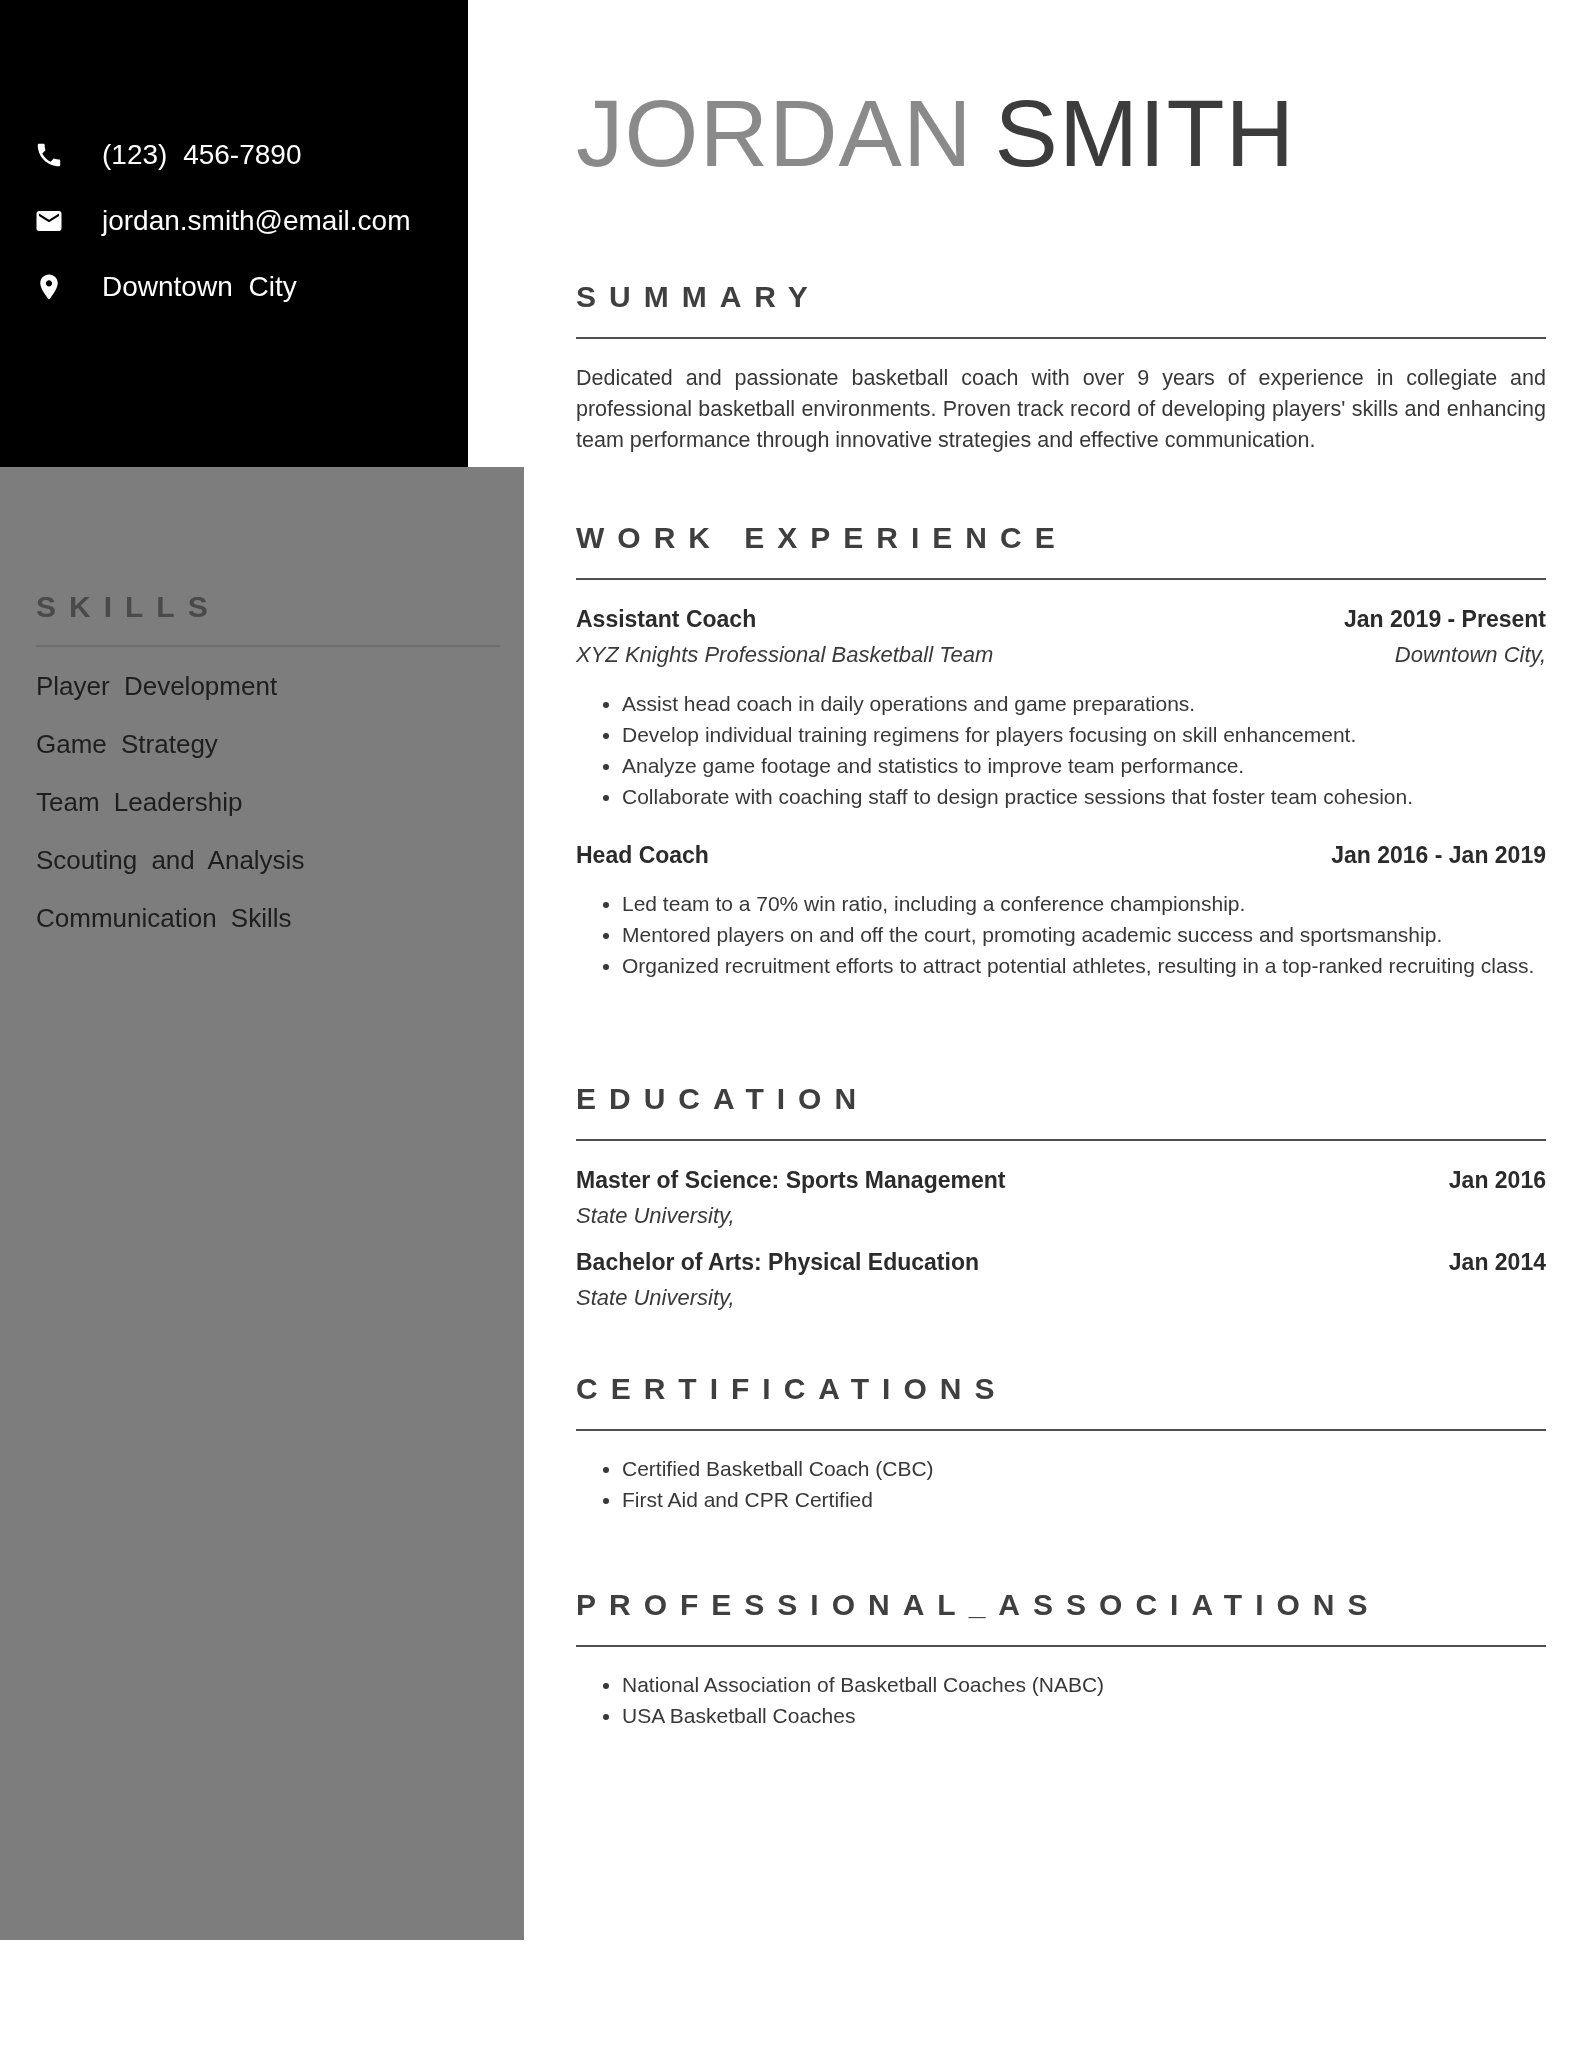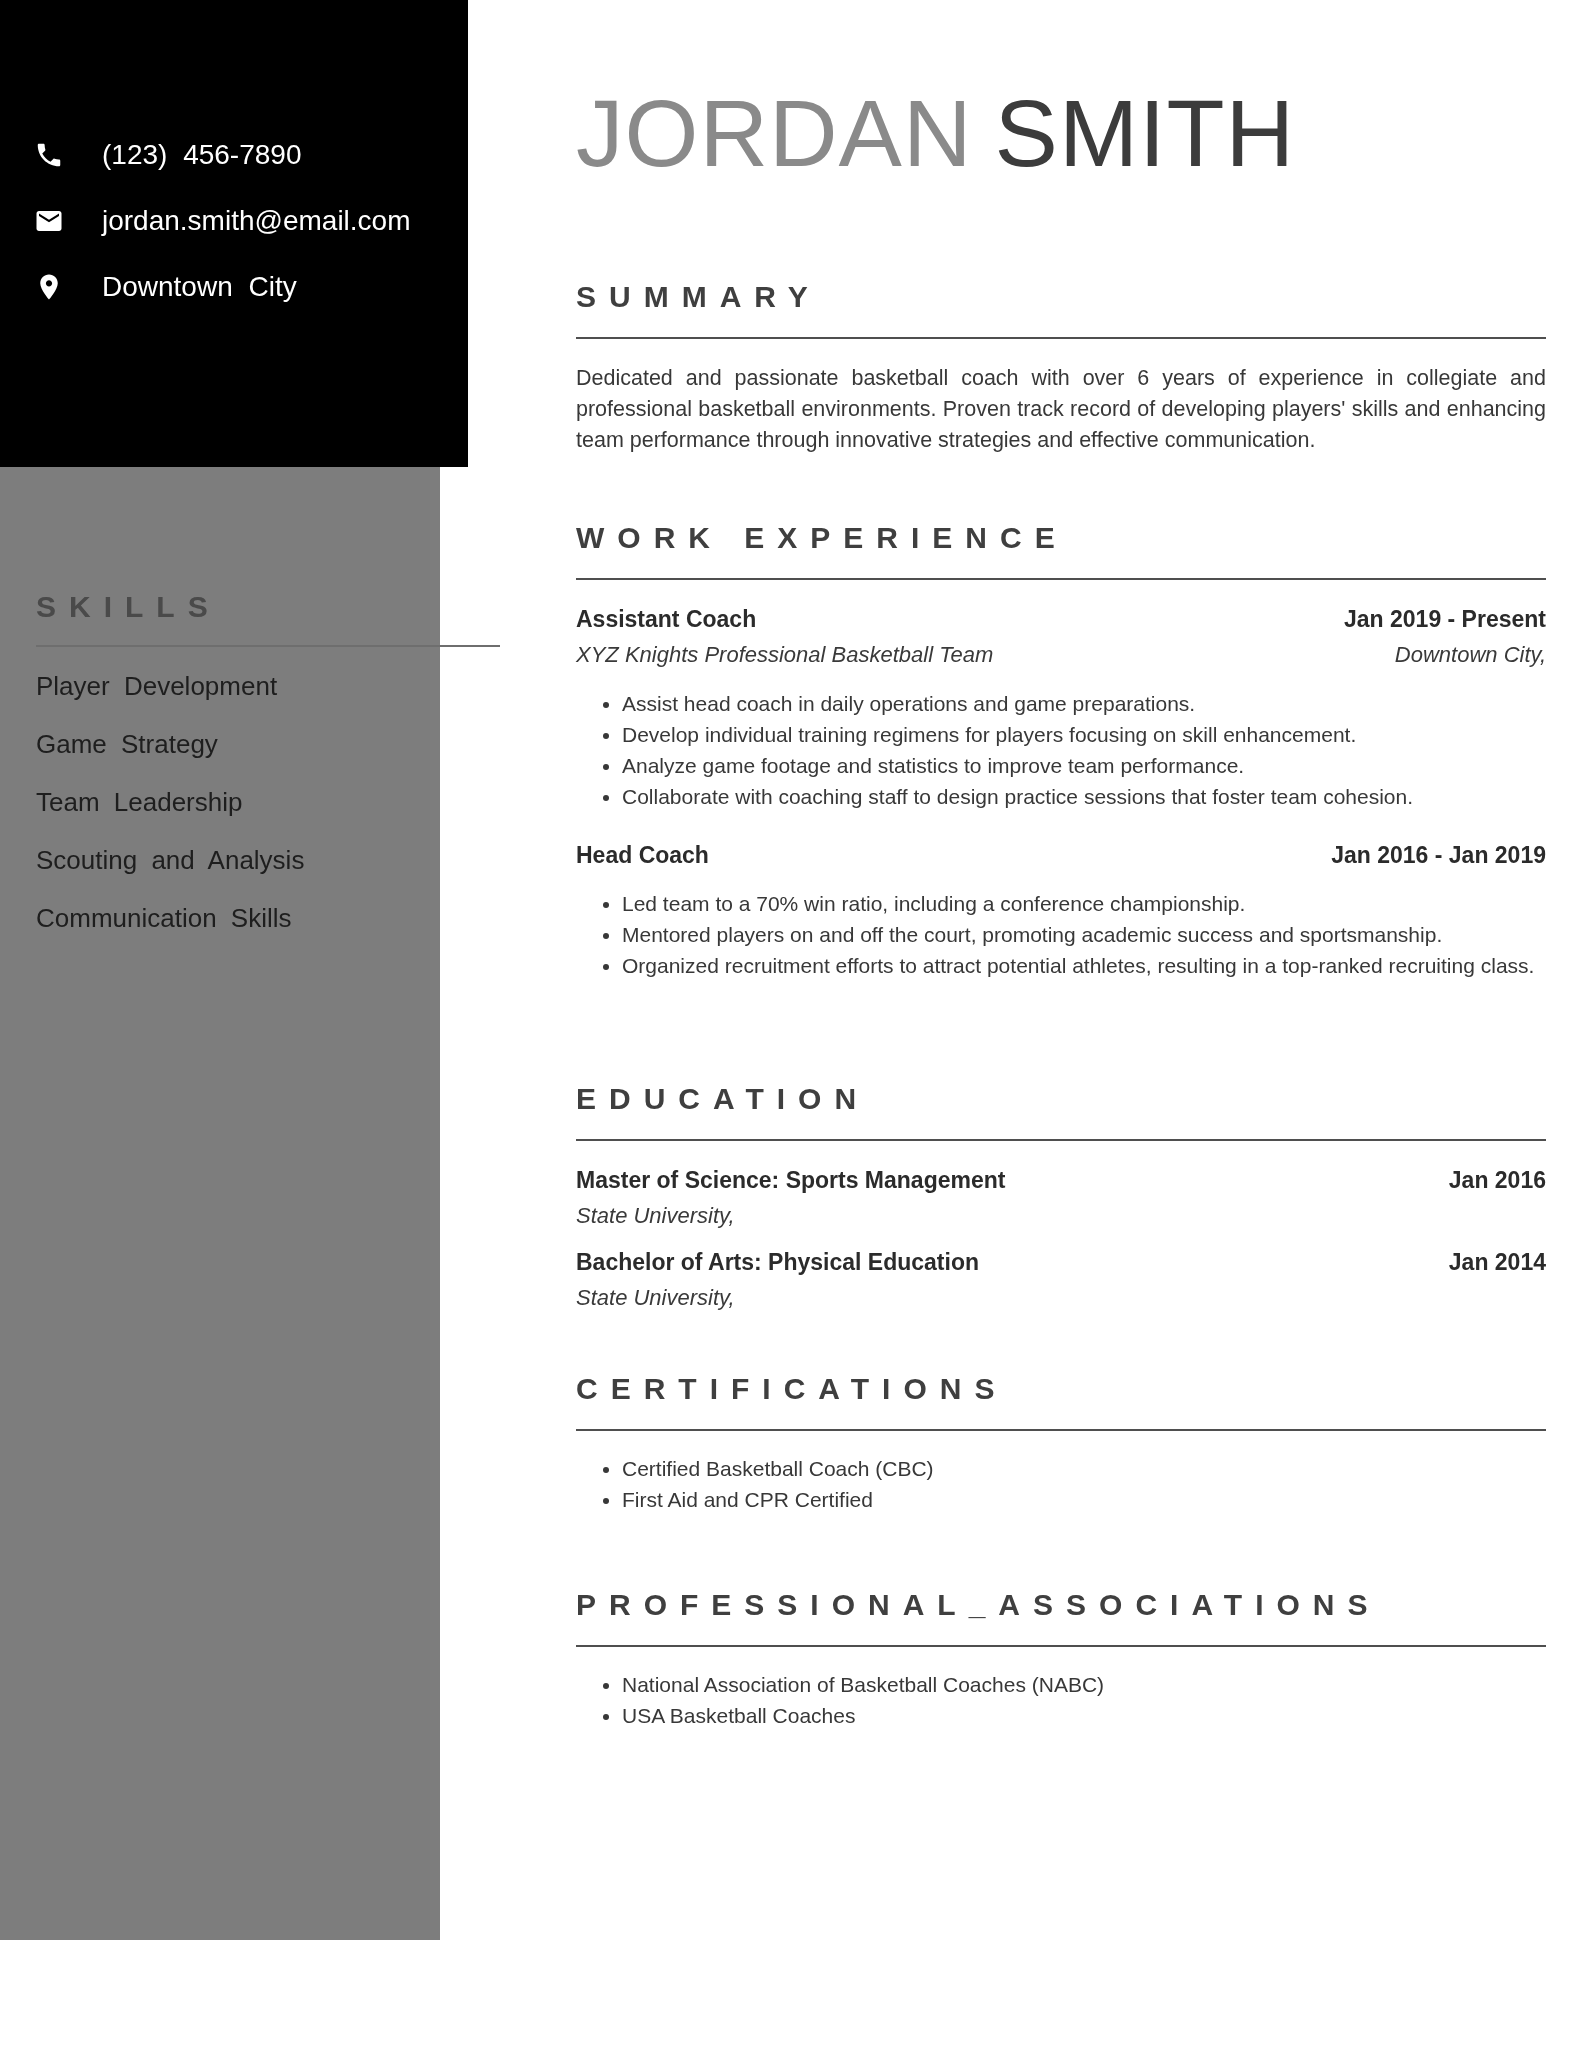--- a/index.html
+++ b/index.html
@@ -22,21 +22,21 @@
   .bubble-tail {
     position: absolute;
     left: 306px; top: 467px;
     width: 121px; height: 71px;
     background: #000000;
     clip-path: polygon(0 0, 100% 0, 0 100%);
   }
   .gray-block {
     position: absolute;
     left: 0; top: 467px;
-    width: 440px; height: 1473px;
+    width: 524px; height: 1473px;
     background: #7d7d7d;
   }
   .contact-list { padding: 140px 0 0 34px; }
   .contact-row {
     display: flex;
     align-items: center;
     margin-bottom: 36px;
     color: #ffffff;
     font-size: 28px;
     line-height: 30px;
@@ -210,21 +210,21 @@
 
   <main class="main">
 
     <div class="name">
       <span class="first">JORDAN</span><span class="last">SMITH</span>
     </div>
 
     <section class="section sec-summary">
       <div class="sec-heading">SUMMARY</div>
       <hr class="sec-rule">
-      <p class="summary-text">Dedicated and passionate basketball coach with over 6 years of experience in collegiate and professional basketball environments. Proven track record of developing players' skills and enhancing team performance through innovative strategies and effective communication.</p>
+      <p class="summary-text">Dedicated and passionate basketball coach with over 9 years of experience in collegiate and professional basketball environments. Proven track record of developing players' skills and enhancing team performance through innovative strategies and effective communication.</p>
     </section>
 
     <section class="section sec-work">
       <div class="sec-heading">WORK EXPERIENCE</div>
       <hr class="sec-rule">
 
       <div class="entry">
         <div class="entry-head">
           <span>Assistant Coach</span>
           <span>Jan 2019 - Present</span>

